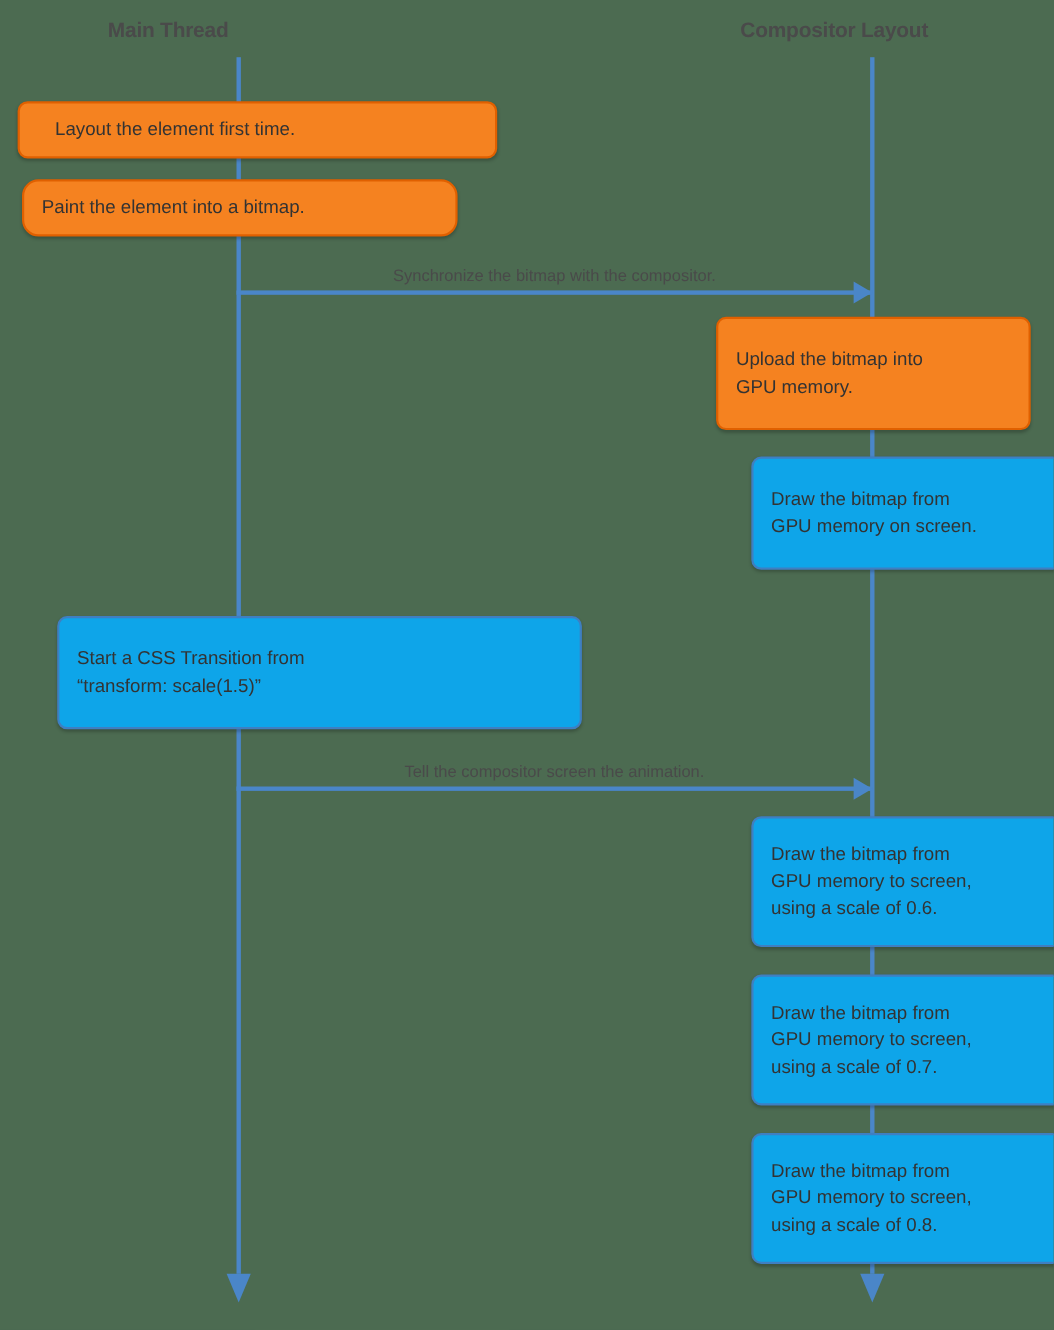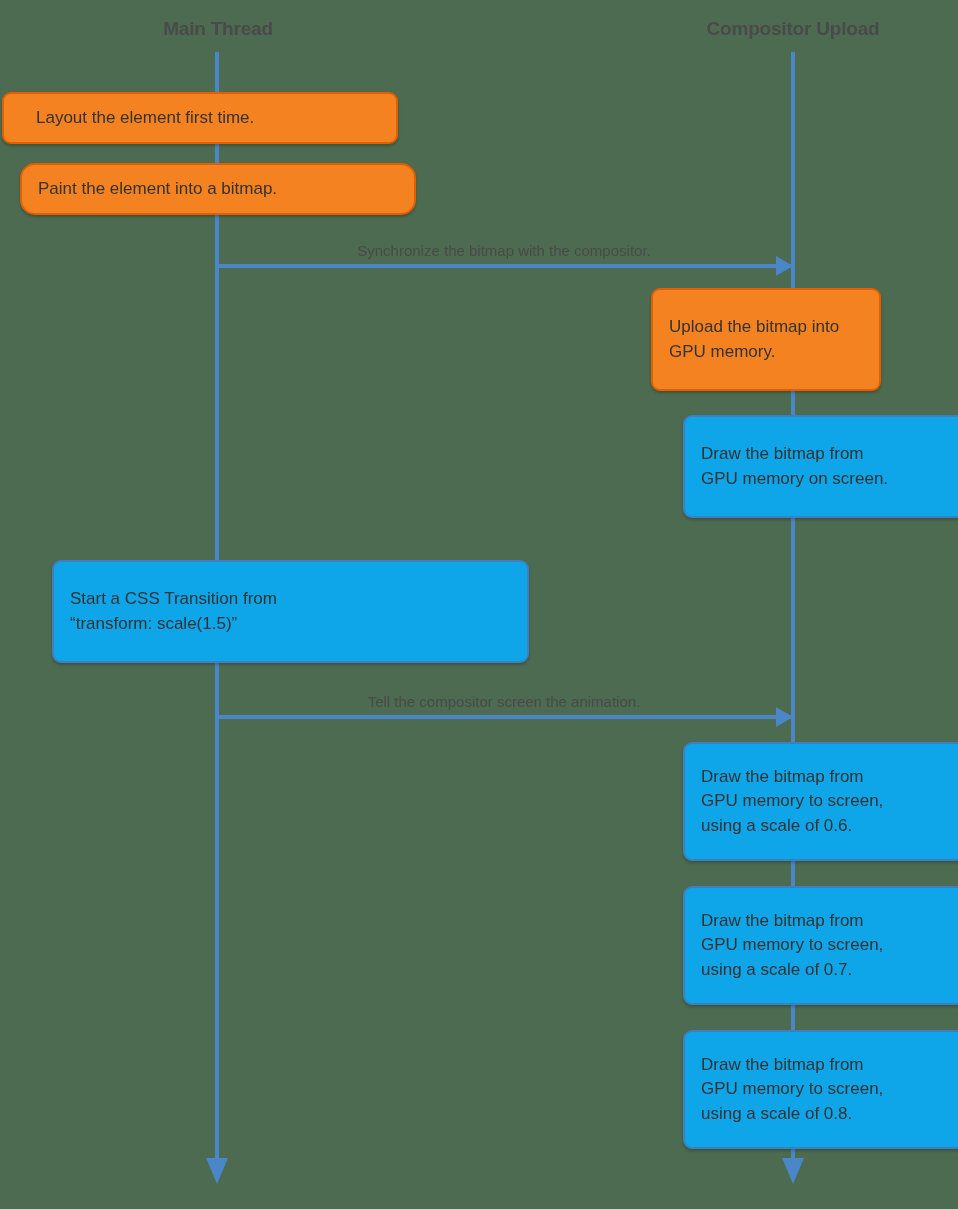--- a/index.html
+++ b/index.html
@@ -16,21 +16,20 @@
     font-family: "Liberation Sans", sans-serif;
     overflow: hidden;
   }
 
   
   .col-title {
     position: absolute;
     font-size: 19px;
     font-weight: bold;
     color: #4a4a4a;
-    text-align: center;
     white-space: nowrap;
     letter-spacing: -0.2px;
   }
   #title-main   { left: 98px;  top: 18px; width: 240px; }
   #title-compositor { left: 673px; top: 18px; width: 240px; }
 
   
   .lifeline {
     position: absolute;
     width: 4px;
@@ -96,36 +95,36 @@
     background: #f58220;
     border: 2.5px solid #e06000;
   }
   .box.blue {
     background: #0ea5e9;
     border: 2.5px solid #3f7fc1;
     margin-left: 32px;
   }
   .box .box-text { display: block; }
 
-  #box-layout        { left: 2px;  top: 92px;  width: 396px; height: 52px; padding-left: 32px; }
+  #box-layout        { left: 16px;  top: 92px;  width: 436px; height: 52px; padding-left: 32px; }
   #box-paint         { left: 20px;  top: 163px; width: 396px; height: 52px; border-radius: 15px; }
-  #box-upload        { left: 651px; top: 288px; width: 230px; height: 103px; }
+  #box-upload        { left: 651px; top: 288px; width: 286px; height: 103px; }
   #box-draw-screen   { left: 651px; top: 415px; width: 286px; height: 103px; }
   #box-transition    { left: 20px;  top: 560px; width: 477px; height: 103px; }
   #box-draw-06       { left: 651px; top: 742px;  width: 286px; height: 119px; }
   #box-draw-07       { left: 651px; top: 886px;  width: 286px; height: 119px; }
   #box-draw-08       { left: 651px; top: 1030px; width: 286px; height: 119px; }
 </style>
 </head>
 <body>
 
 <div id="stage">
 
   <div class="col-title" id="title-main">Main Thread</div>
-  <div class="col-title" id="title-compositor">Compositor Upload</div>
+  <div class="col-title" id="title-compositor">Compositor Layout</div>
 
   <div class="lifeline" id="lifeline-main"></div>
   <div class="lifeline-head" id="arrowhead-main"></div>
 
   <div class="lifeline" id="lifeline-compositor"></div>
   <div class="lifeline-head" id="arrowhead-compositor"></div>
 
   <div class="msg-label" id="msg1-label">Synchronize the bitmap with the compositor.</div>
   <div class="msg-line" id="msg1-line"></div>
   <div class="msg-head" id="msg1-head"></div>

